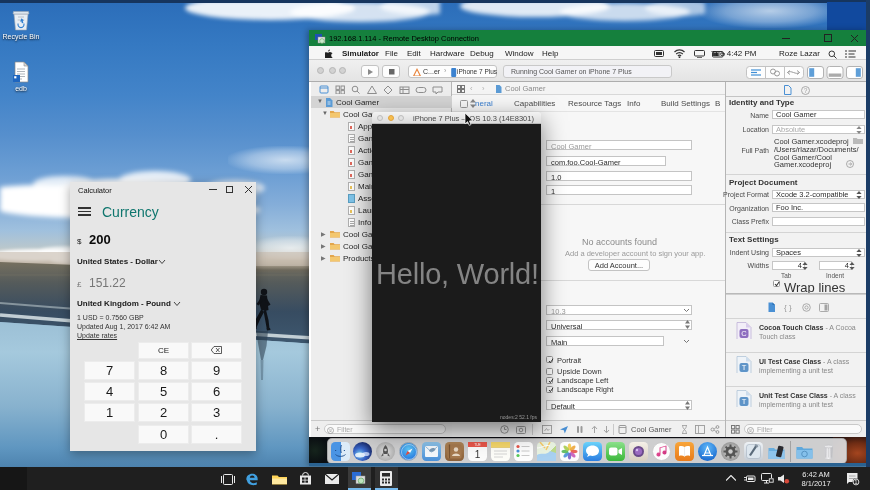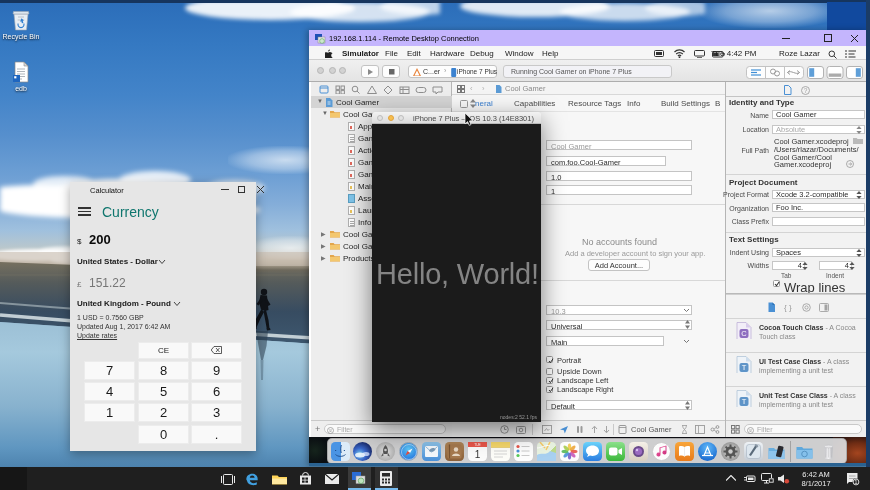--- a/index.html
+++ b/index.html
@@ -17,26 +17,26 @@
 
 #topstrip{position:absolute;left:0;top:0;width:870px;height:3px;background:#16355e;}
 #bluebox{position:absolute;left:827px;top:2px;width:41px;height:28px;background:#11499e;}
 #rightstrip{position:absolute;left:866px;top:0px;width:4px;height:467px;background:#1b3c66;}
 
 
 .dicon{position:absolute;width:44px;text-align:center;color:#fff;font-size:7px;text-shadow:0 1px 2px rgba(0,0,0,.9);}
 
 
 #calc{position:absolute;left:70px;top:182px;width:186px;height:269px;background:#e6e6e6;box-shadow:0 3px 10px rgba(0,0,0,.35);font-size:8px;}
-#calc .titlebar{position:absolute;left:12px;top:0;width:100%;height:16px;}
+#calc .titlebar{position:absolute;left:0;top:0;width:100%;height:16px;}
 #calc .kbtn{position:absolute;background:#f9f9f9;border:1px solid #ececec;font-size:13px;text-align:center;color:#1a1a1a;}
 
 
 #rdp{position:absolute;left:309px;top:30px;width:559px;height:436px;background:#fff;overflow:hidden;box-shadow:-2px 0 6px rgba(0,0,0,.3);}
-#rdptitle{position:absolute;left:0;top:0;width:100%;height:16px;background:#c4b5fd;}
+#rdptitle{position:absolute;left:0;top:0;width:100%;height:16px;background:#15803d;}
 #menubar{position:absolute;left:0;top:16px;width:100%;height:14px;background:#f6f6f6;border-bottom:1px solid #cfcfcf;font-size:8px;color:#1a1a1a;}
 .mitem{position:absolute;top:3px;}
 
 #toolbar{position:absolute;left:0;top:30px;width:100%;height:22px;background:linear-gradient(#f0f0f0,#e4e4e4);border-bottom:1px solid #adadad;}
 .tl{position:absolute;top:7px;width:7px;height:7px;border-radius:50%;background:#d2d2d2;border:.5px solid #b6b6b6;}
 .tbtn{position:absolute;top:4.5px;height:13px;background:#fdfdfd;border:1px solid #c3c3c3;border-radius:3px;}
 #navpanel{position:absolute;left:2px;top:52px;width:141px;height:355px;background:#ededed;border-right:1px solid #b5b5b5;}
 .trow{position:absolute;left:0;width:141px;height:12px;font-size:8px;color:#262626;white-space:nowrap;overflow:hidden;}
 .fic{position:absolute;left:37px;top:1.5px;width:7px;height:9px;background:#fdfdfd;border:.5px solid #b0b0b0;}
 .fred::after{content:"";position:absolute;left:.5px;bottom:.5px;width:2.5px;height:3px;background:#e0685c;}

